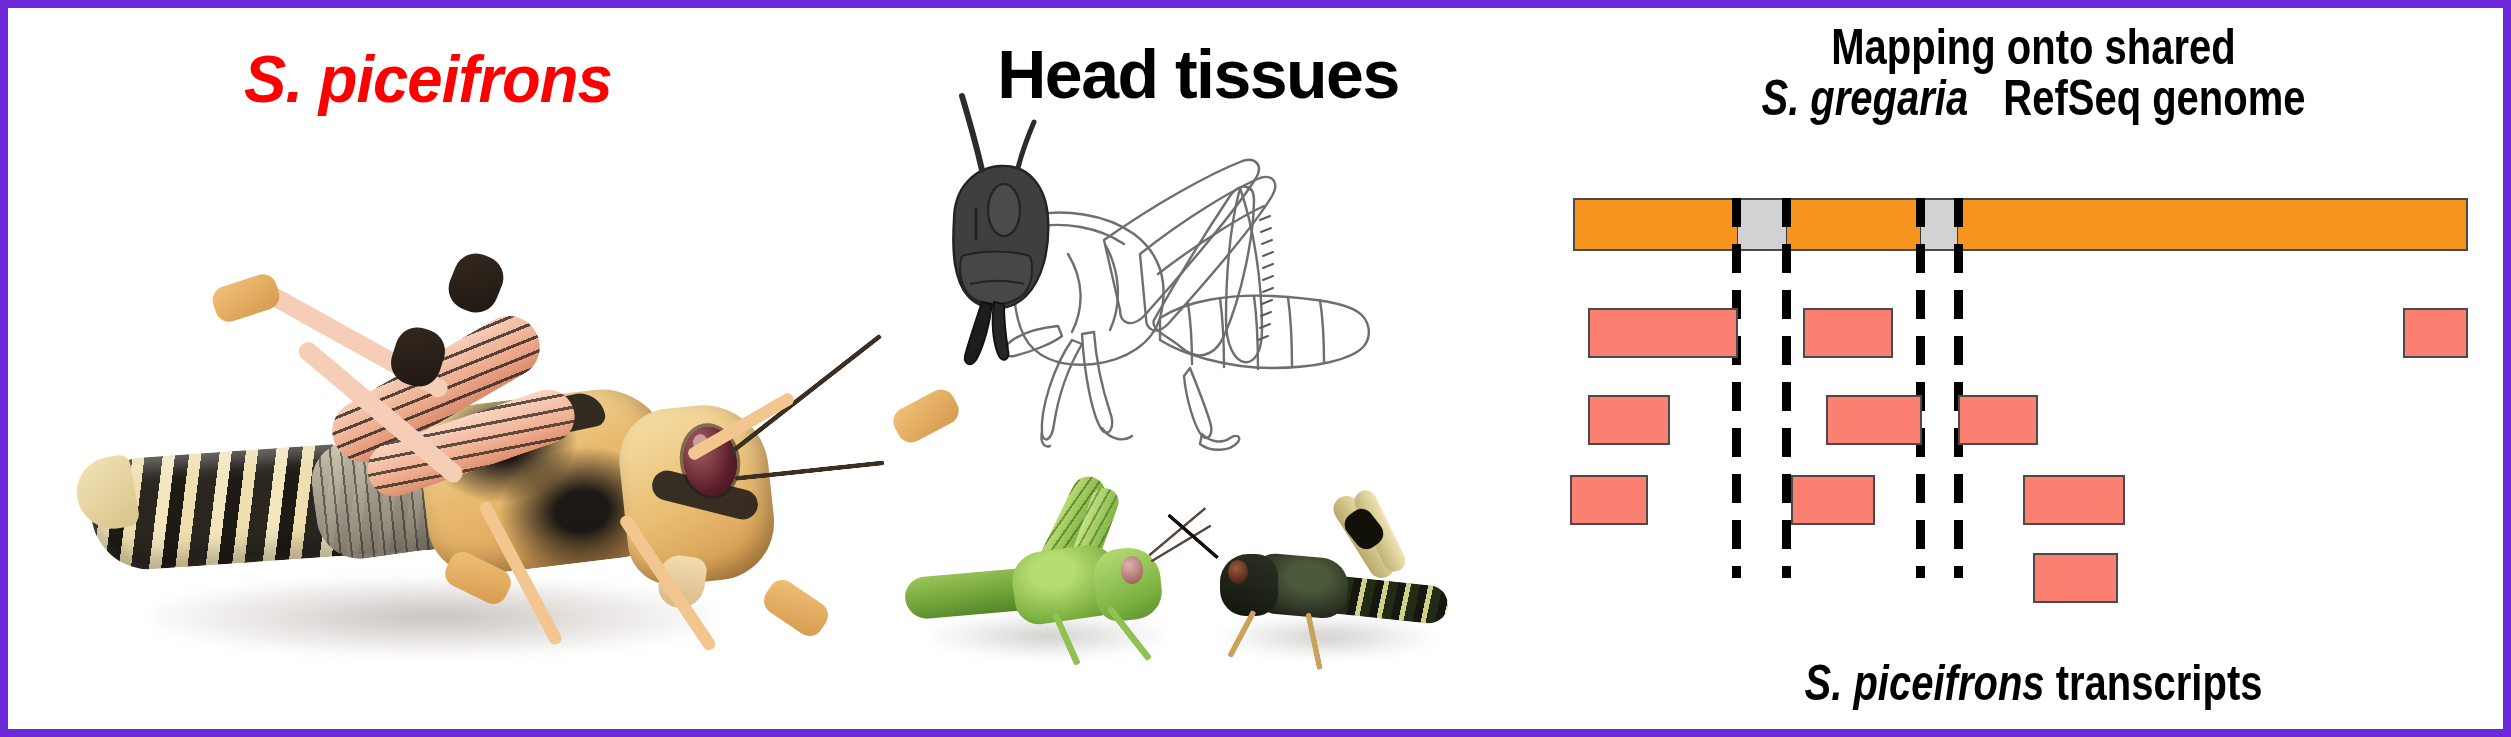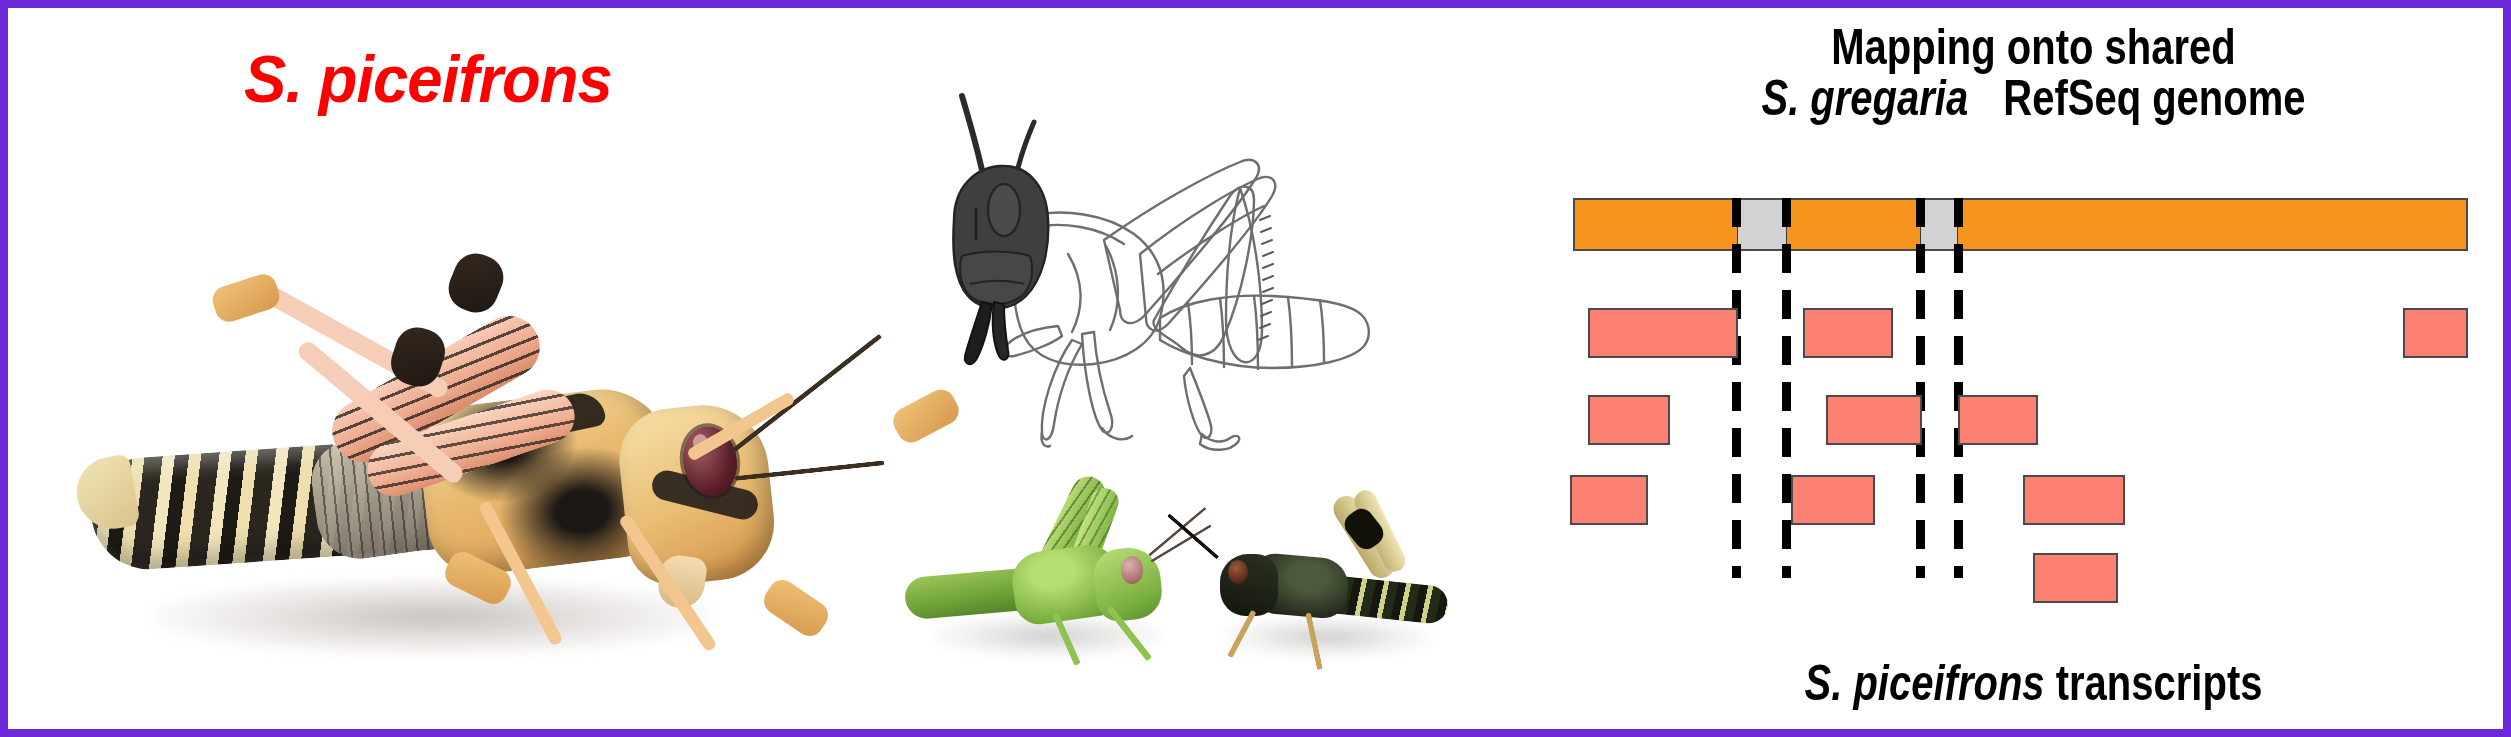--- a/index.html
+++ b/index.html
@@ -346,20 +346,21 @@
       <div class="leg l3"></div>
       <div class="tarsus ts1"></div>
       <div class="tarsus ts2"></div>
       <div class="tarsus ts3"></div>
       <div class="tarsus ts4"></div>
     </div>
   </div>
 
   <div class="panel" id="panel-tissues">
 
+    <div class="title" id="tissues-title">Head tissues</div>
 
     <svg id="locust-line" viewBox="0 0 560 390">
       <g fill="none" stroke="#6e6e6e" stroke-width="2.4" stroke-linejoin="round" stroke-linecap="round">
 
         <path d="M302 250 C330 232 372 226 414 228 C452 230 486 234 500 244
                  C512 252 514 268 506 278 C494 292 456 300 414 300
                  C368 300 324 286 302 272 Z"></path>
         <path d="M330 235 C334 262 334 278 334 296"></path>
         <path d="M362 230 C366 260 366 280 366 299"></path>
         <path d="M396 228 C400 258 400 280 400 301"></path>

